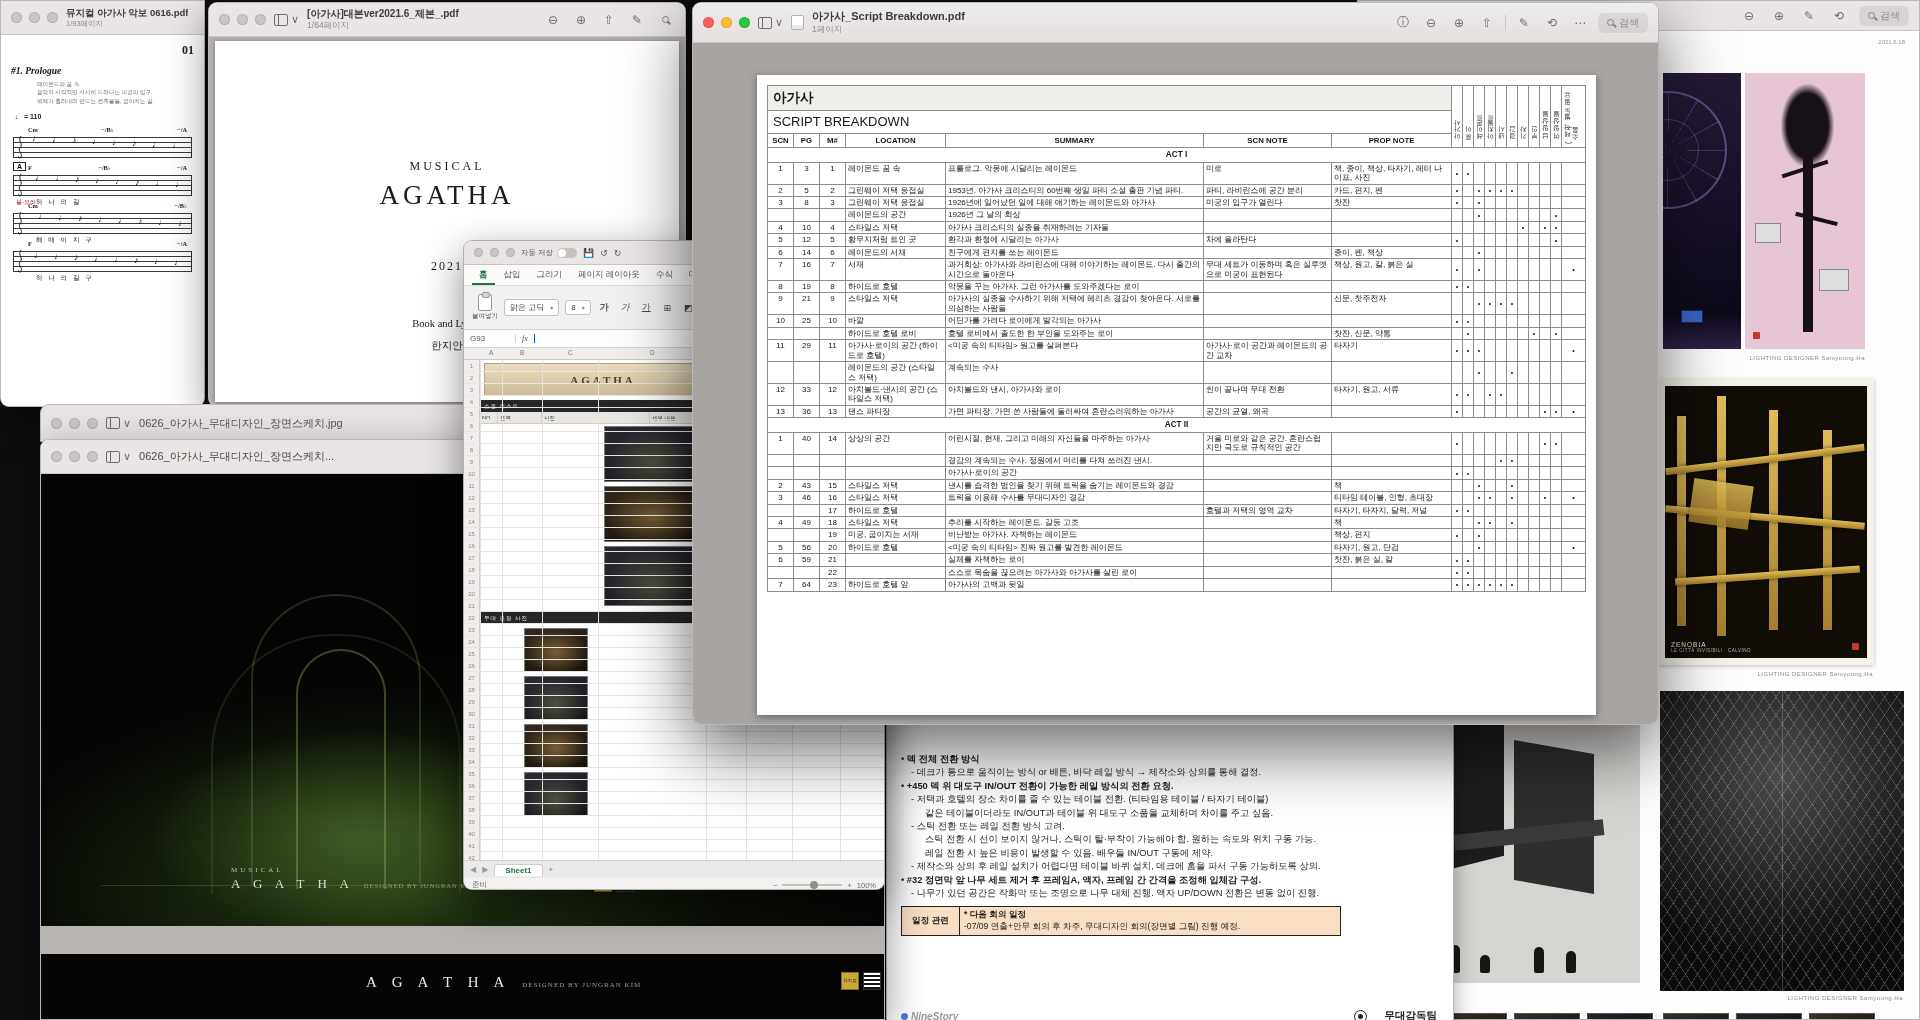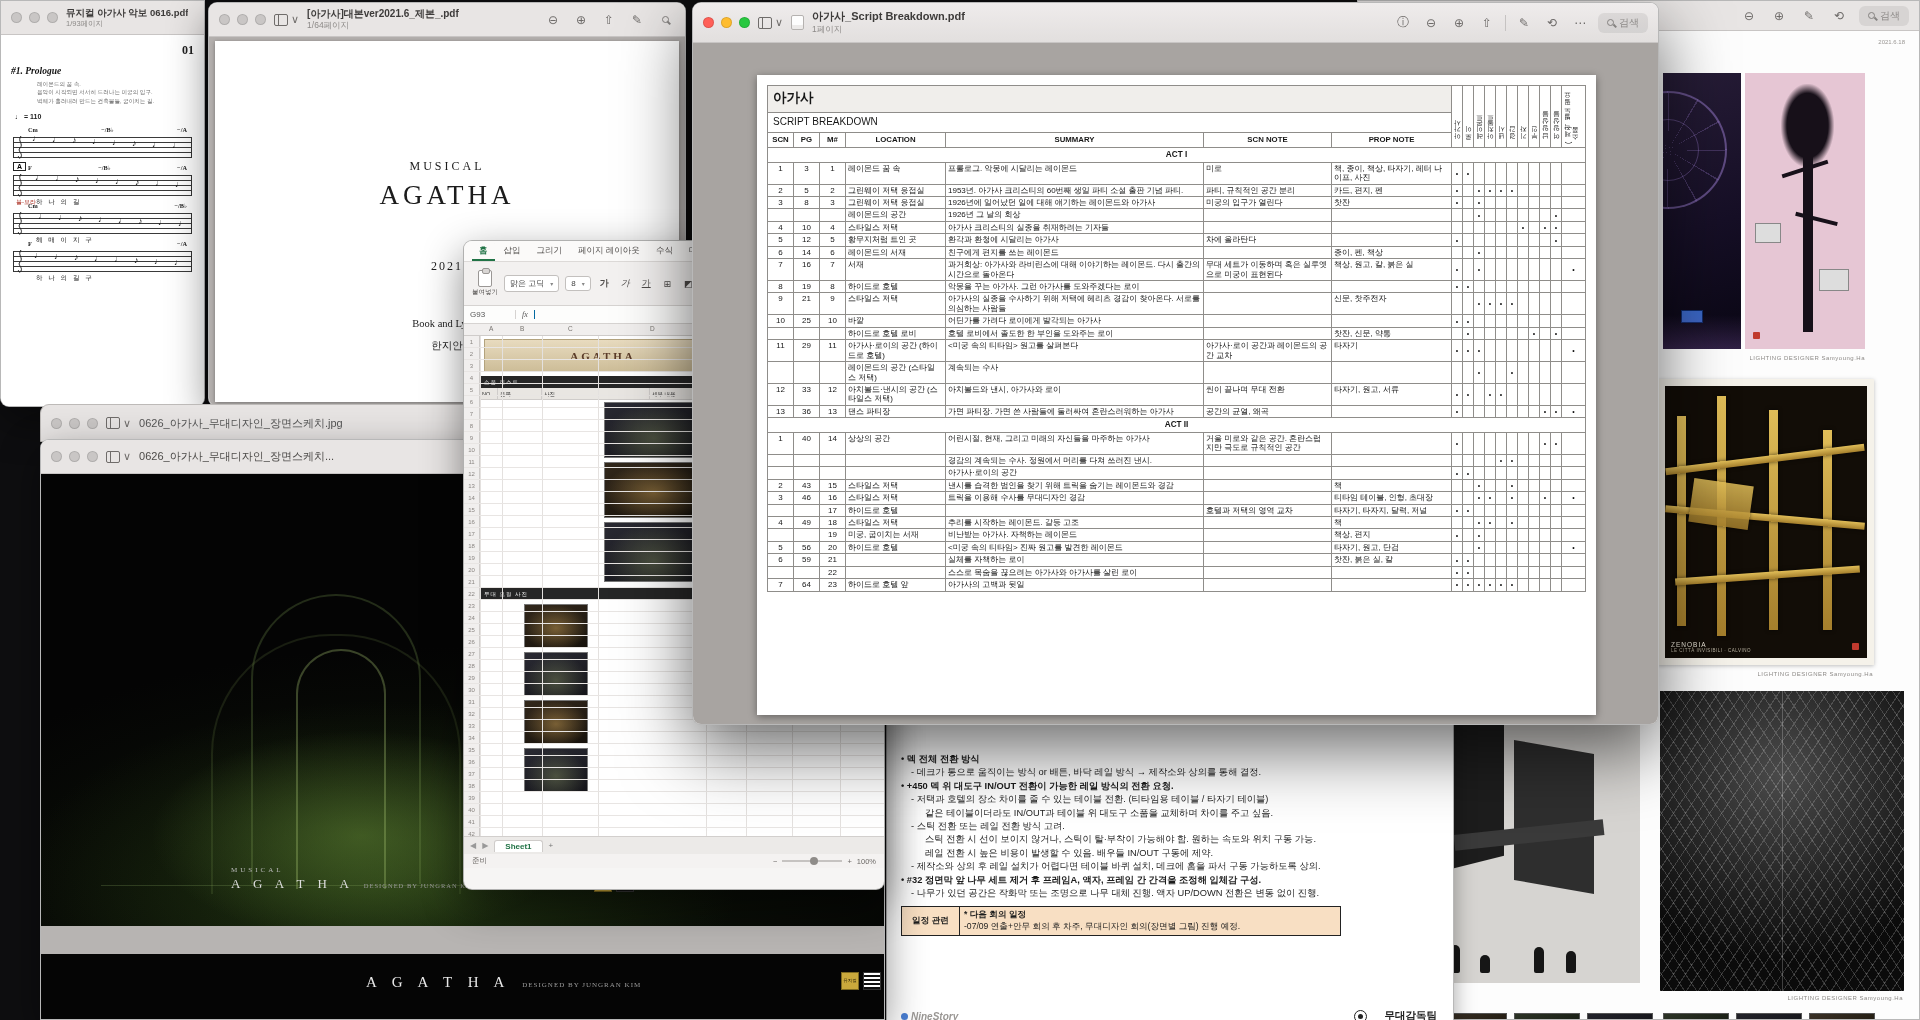--- a/index.html
+++ b/index.html
@@ -172,21 +172,21 @@
   
   #win-breakdown { left:692px; top:2px; width:967px; height:723px; z-index:8; box-shadow:0 24px 70px rgba(0,0,0,.6); }
   #win-breakdown .titlebar { height:40px; background:linear-gradient(#efecec,#e2dfde); }
   #win-breakdown .content { position:absolute; inset:40px 0 0 0; background:#a8a4a1; }
   #win-breakdown .page { position:absolute; left:64px; top:32px; width:839px; height:640px; background:#fff;
     box-shadow:0 2px 8px rgba(0,0,0,.4); padding:10px; }
   .bd-table { border-collapse:collapse; width:818px; table-layout:fixed; border:1.5px solid #444; }
   .bd-table th, .bd-table td { border:1px solid #8f8d8a; font-size:8px; padding:1px 2px; vertical-align:top;
     line-height:1.18; color:#161616; overflow:hidden; }
   .bd-table .title-cell { font-size:13.5px; font-weight:bold; text-align:left; background:#f0eeeb; padding:4px 5px; }
-  .bd-table .sub-cell { font-size:10px; padding:3px 5px; font-weight:normal; text-align:left; }
+  .bd-table .sub-cell { font-size:13px; padding:3px 5px; font-weight:normal; text-align:left; }
   .bd-table thead .lab { font-weight:bold; text-align:center; font-size:7.8px; padding:2px 1px; }
   .bd-table th.cast { writing-mode:vertical-rl; transform:rotate(180deg); font-size:6.6px; font-weight:normal;
     padding:3px 1px; text-align:left; height:62px; }
   .bd-table td.num { text-align:center; }
   .bd-table td.dot { text-align:center; font-size:7px; padding:0; line-height:1; vertical-align:middle; }
   .bd-table td.act-cell { text-align:center; font-weight:bold; font-size:8.2px; padding:2px; }
 
   
   #win-ref { left:1357px; top:0; width:563px; height:1020px; z-index:1; border-radius:0; }
   #win-ref .titlebar { height:30px; justify-content:flex-end; gap:10px; }
@@ -536,20 +536,37 @@
         </span>
       <span class="smlogo">
           <span class="stamp"></span>
           <span>무대감독팀</span>
         </span>
     </div>
   </div>
 </section>
 
 <section class="window" id="win-xls">
+  <div class="titlebar">
+    <div class="lights">
+      <span class="light"></span>
+      <span class="light"></span>
+      <span class="light"></span>
+    </div>
+    <span class="autosave">
+      <span>자동 저장</span>
+      <span class="toggle"></span>
+    </span>
+    <span class="xls-ico">💾</span>
+    <span class="xls-ico">↺</span>
+    <span class="xls-ico">↻</span>
+    <span style="flex:1;"></span>
+    <span class="xls-ico">⇧</span>
+    <span class="xls-ico"><span class="mag" style="width:6px;height:6px;"></span></span>
+  </div>
   <div class="ribbon-tabs">
       <span class="rtab sel">홈</span>
       <span class="rtab">삽입</span>
       <span class="rtab">그리기</span>
       <span class="rtab">페이지 레이아웃</span>
       <span class="rtab">수식</span>
       <span class="rtab">데이터</span>
       <span class="rtab">검토</span>
     </div>
   <div class="ribbon">
@@ -853,21 +870,21 @@
               <td class="dot"></td>
               <td class="dot"></td>
               <td class="dot"></td>
             </tr>
             <tr>
               <td class="num">2</td>
               <td class="num">5</td>
               <td class="num">2</td>
               <td>그린웨이 저택 응접실</td>
               <td>1953년. 아가사 크리스티의 60번째 생일 파티 소설 출판 기념 파티.</td>
-              <td>파티, 규칙적인 공간 분리</td>
+              <td>파티, 라비린스에 공간 분리</td>
               <td>카드, 편지, 펜</td>
               <td class="dot">•</td>
               <td class="dot"></td>
               <td class="dot">•</td>
               <td class="dot">•</td>
               <td class="dot">•</td>
               <td class="dot">•</td>
               <td class="dot"></td>
               <td class="dot"></td>
               <td class="dot"></td>

